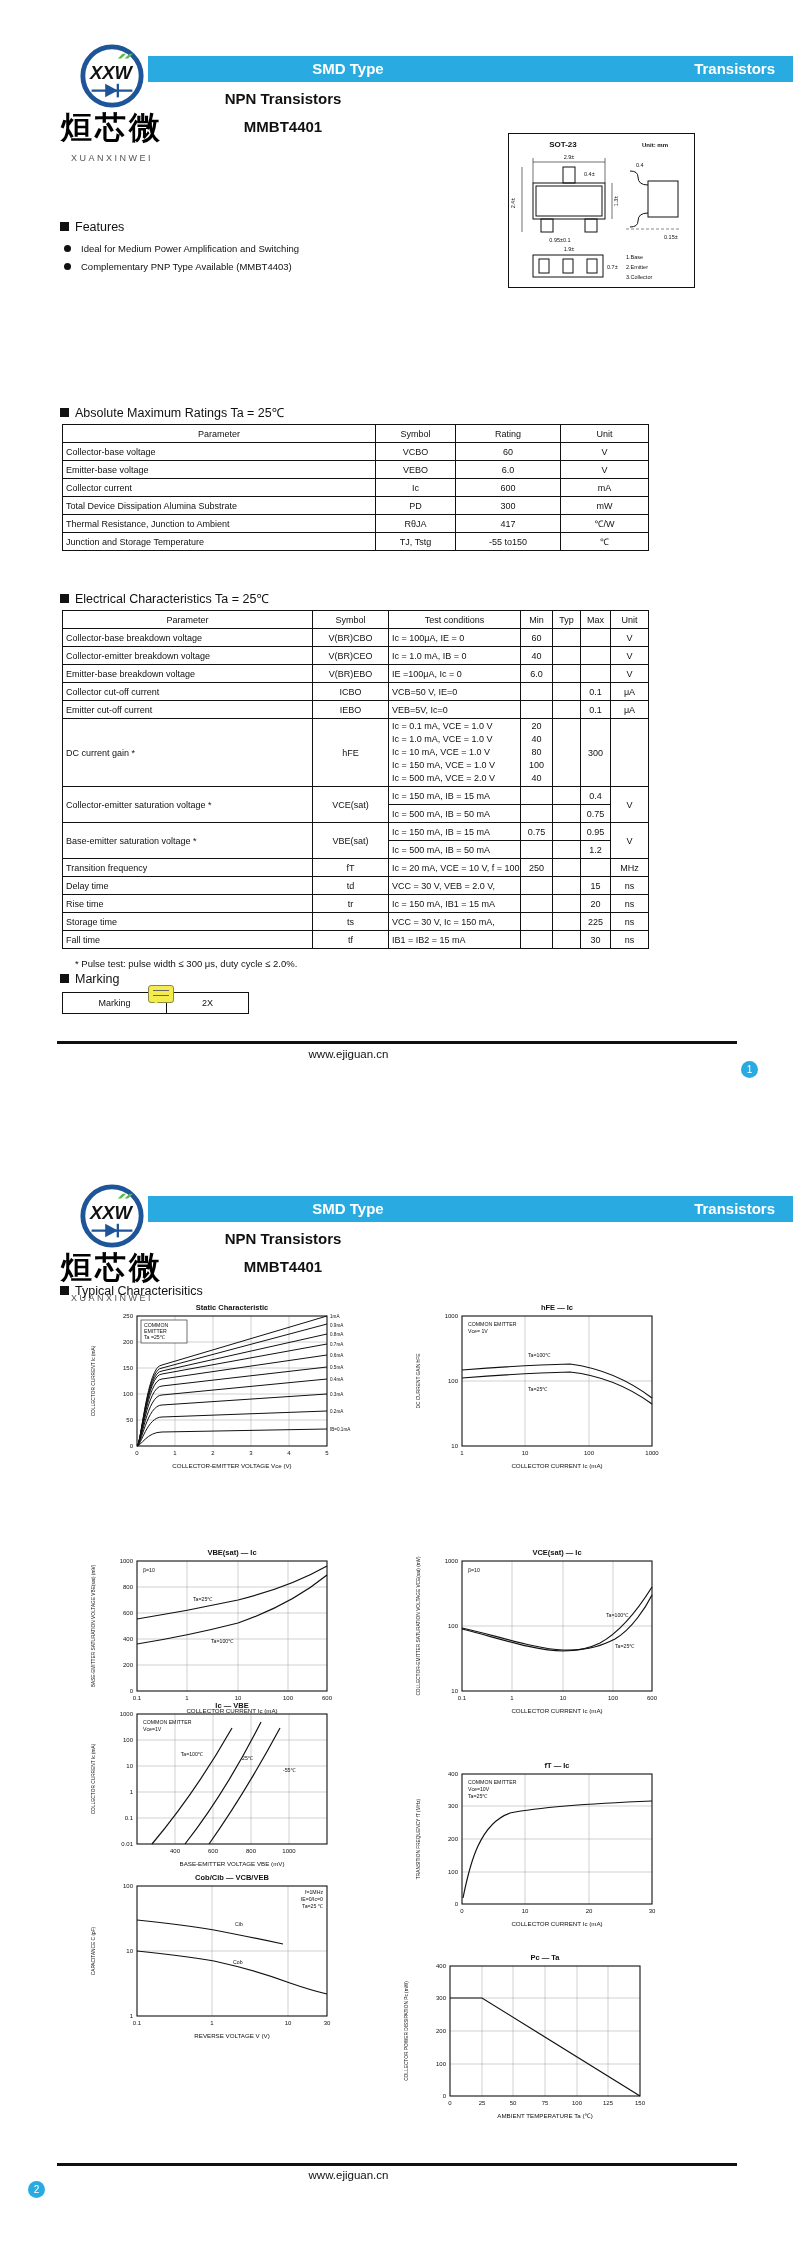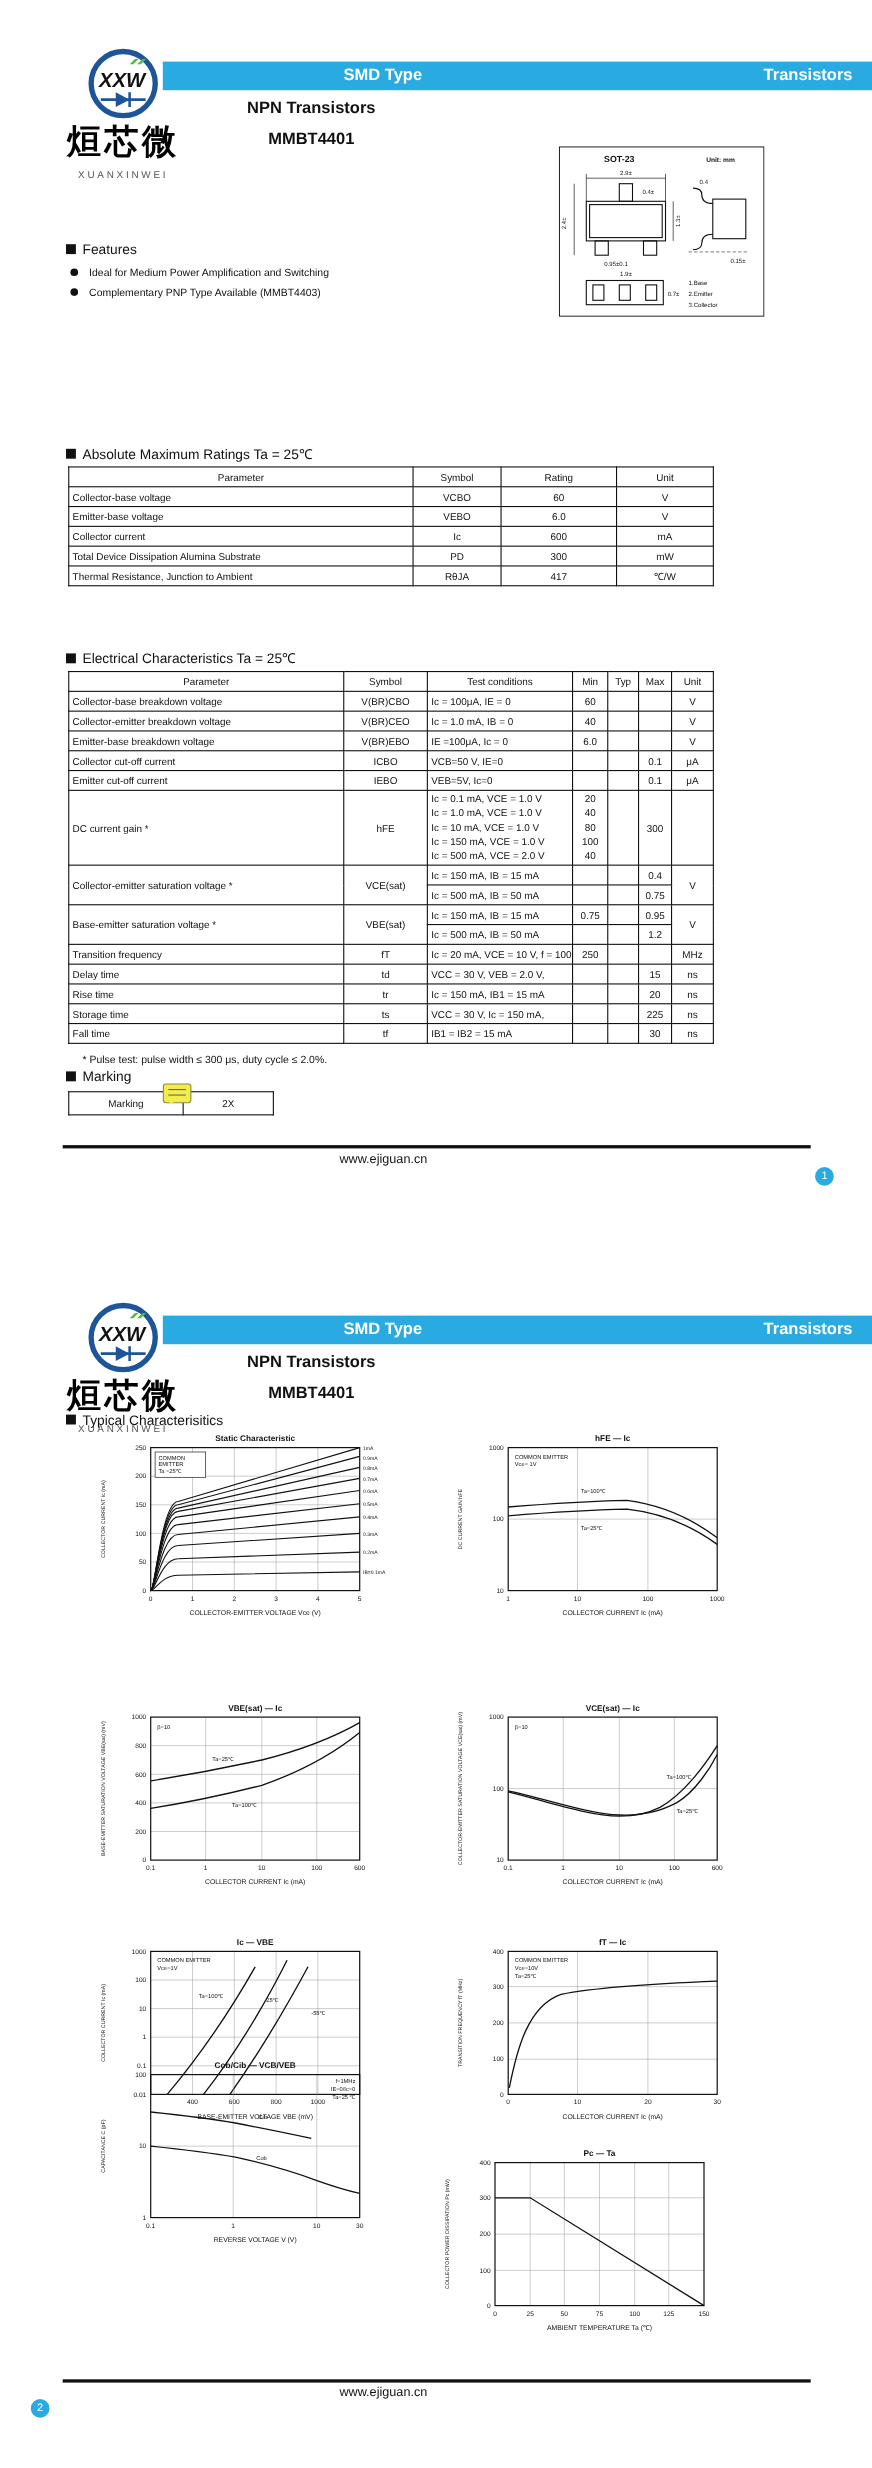--- a/index.html
+++ b/index.html
@@ -182,20 +182,26 @@
           <td>PD</td>
           <td>300</td>
           <td>mW</td>
         </tr>
     <tr>
           <td class="l">Thermal Resistance, Junction to  Ambient</td>
           <td>RθJA</td>
           <td>417</td>
           <td>℃/W</td>
         </tr>
+    <tr>
+          <td class="l">Junction and Storage Temperature</td>
+          <td>TJ, Tstg</td>
+          <td>-55 to150</td>
+          <td>℃</td>
+        </tr>
   </tbody>
     </table>
 
   <div class="abs sec" style="left:60px;top:590px">
     <span class="sq"></span><span>Electrical Characteristics Ta = 25℃</span>
   </div>
   <table class="abs" style="left:62px;top:610px;width:586px">
     <colgroup>
         <col style="width:250px">
         <col style="width:76px">
@@ -590,21 +596,21 @@
         <text class="tk" x="102" y="155">1</text>
         <text class="tk" x="153" y="155">10</text>
         <text class="tk" x="203" y="155">100</text>
         <text class="tk" x="242" y="155">600</text>
       </g>
       <text class="axl" x="147" y="168">COLLECTOR CURRENT  Ic  (mA)</text>
       <text class="yl" x="10" y="81" transform="rotate(-90 10 81)">BASE-EMITTER SATURATION VOLTAGE  VBE(sat)  (mV)</text>
     </svg>
   </div>
 
-  <div class="chart" style="left:85px;top:1758px">
+  <div class="chart" style="left:85px;top:1698px">
     <svg width="280" height="188" viewBox="0 0 280 188">
       <text class="ct" x="147" y="10">Ic  —  VBE</text>
       <g class="grid">
         <line x1="90" y1="16" x2="90" y2="146"></line>
           <line x1="128" y1="16" x2="128" y2="146"></line>
         <line x1="166" y1="16" x2="166" y2="146"></line>
           <line x1="204" y1="16" x2="204" y2="146"></line>
         <line x1="52" y1="120" x2="242" y2="120"></line>
           <line x1="52" y1="94" x2="242" y2="94"></line>
         <line x1="52" y1="68" x2="242" y2="68"></line>

